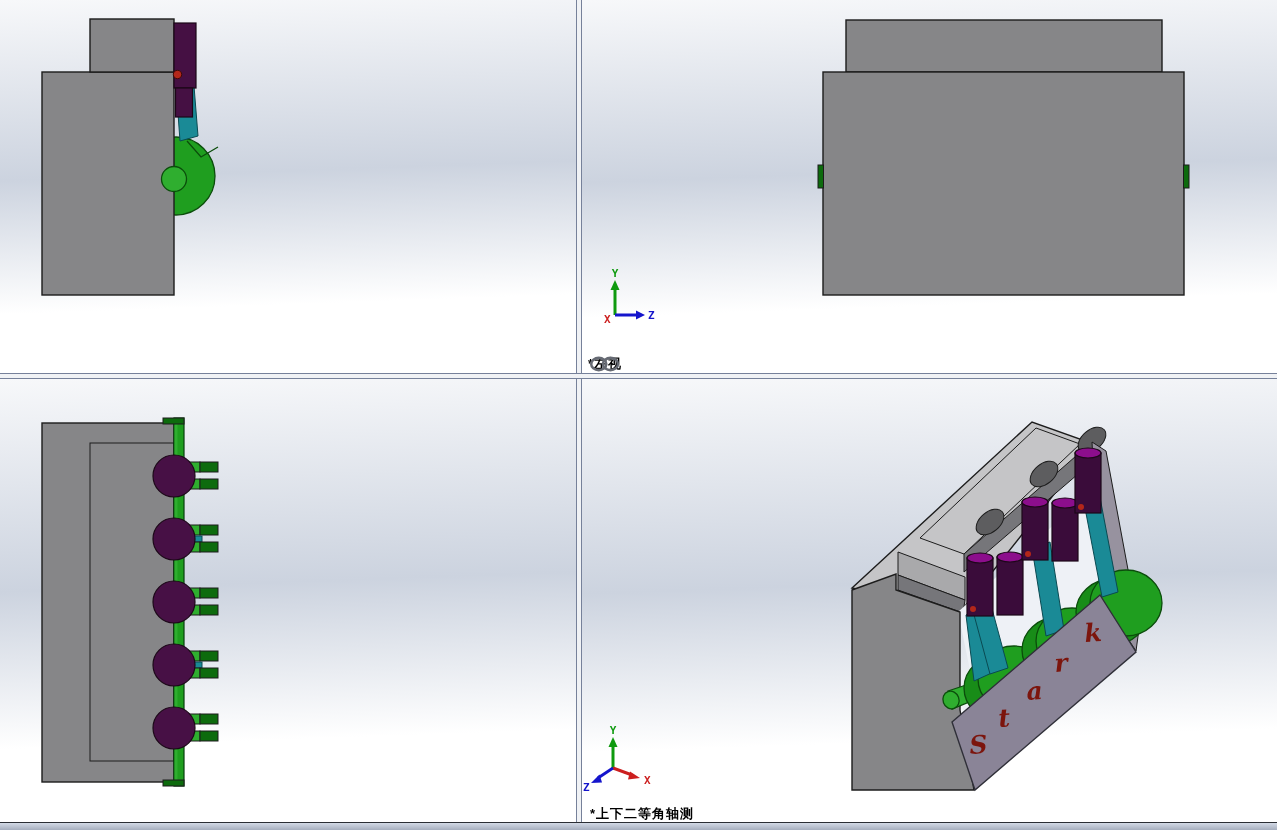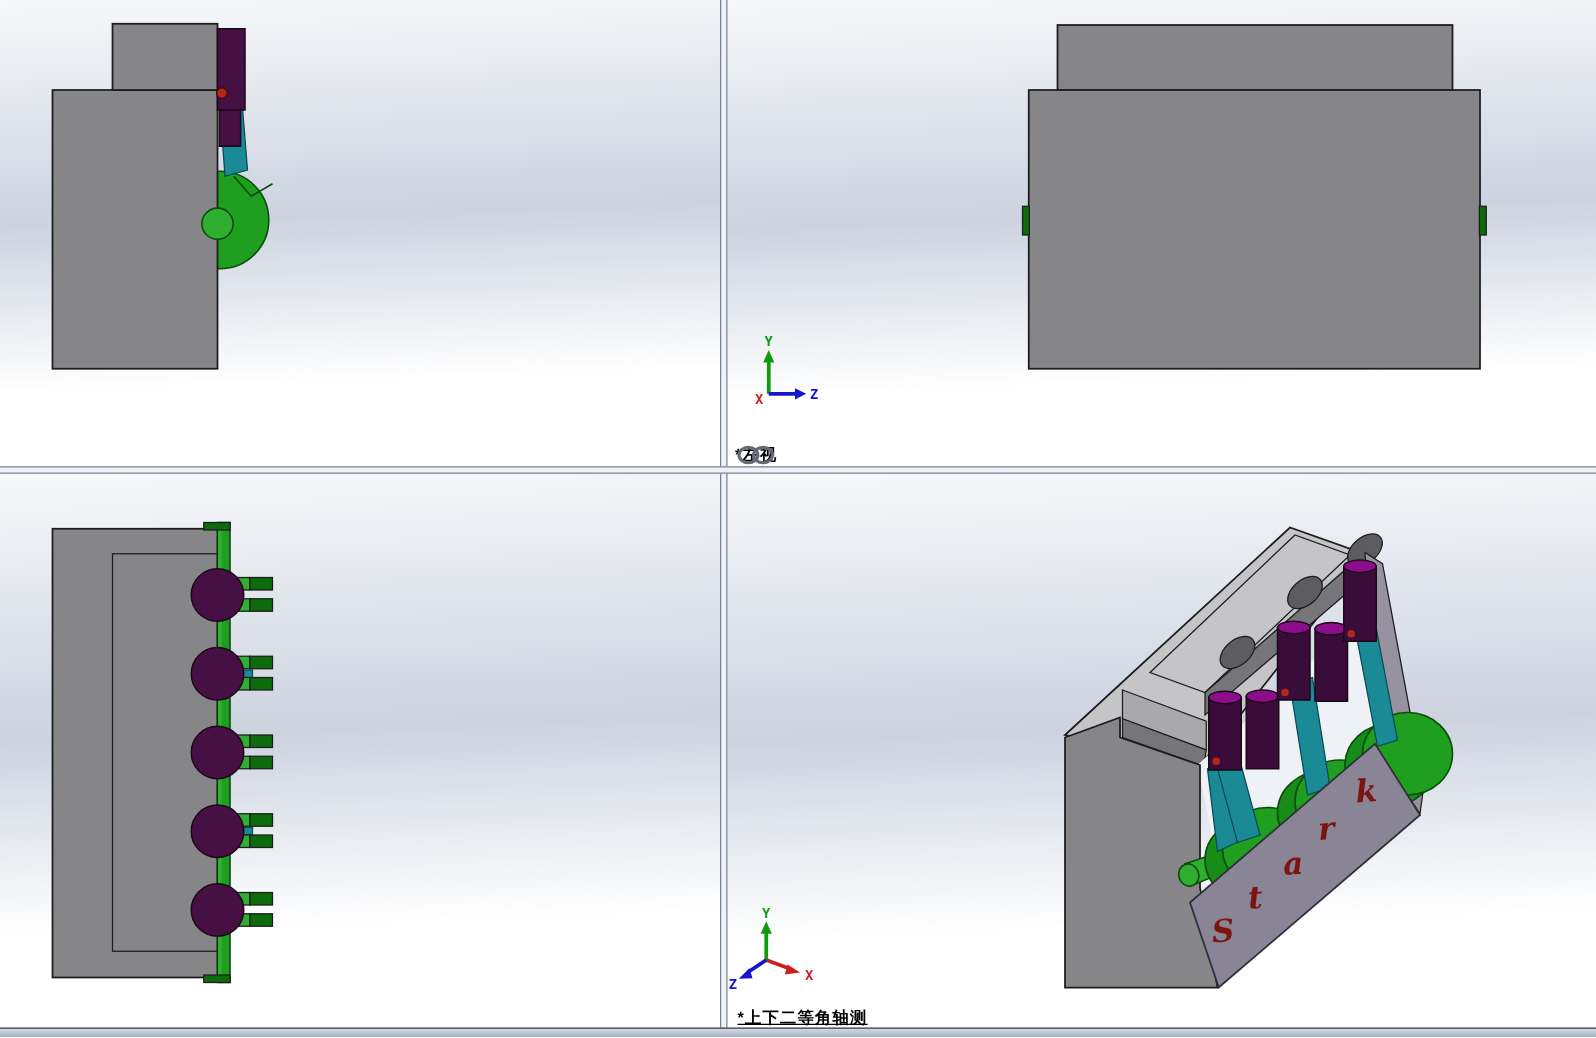--- a/index.html
+++ b/index.html
@@ -33,21 +33,21 @@
     position:absolute;left:0;top:822px;width:1277px;height:8px;
     background:linear-gradient(180deg,var(--statusbar-top),var(--statusbar-bottom));
     border-top:1px solid var(--statusbar-border);box-sizing:border-box;
   }
   .vp-label{
     position:absolute;display:flex;align-items:center;gap:4px;
     font-size:13px;font-weight:bold;color:var(--label-black);
     letter-spacing:1px;white-space:nowrap;
   }
   #vp-tr .vp-label{left:6px;top:355px;}
-  #vp-br .vp-label{left:8px;top:426px;text-decoration:underline;}
+  #vp-br .vp-label{left:8px;top:426px;}
   
   .f-gray{fill:var(--part-gray);} .f-gray-light{fill:var(--part-gray-light);}
   .f-gray-mid{fill:var(--part-gray-mid);} .f-gray-dark{fill:var(--part-gray-dark);}
   .f-green{fill:var(--green-main);} .f-green-b{fill:var(--green-bright);}
   .f-green-d{fill:var(--green-dark);}
   .f-teal{fill:var(--teal);}
   .f-purple{fill:var(--purple-body);} .f-purple-side{fill:var(--purple-side);}
   .f-magenta{fill:var(--magenta-top);} .f-circle-purple{fill:var(--circle-purple);}
   .f-rail{fill:var(--rail-purple);} .f-olive{fill:var(--olive);}
   .f-red{fill:var(--red-dot);} .f-bg-light{fill:#eef1f6;}

